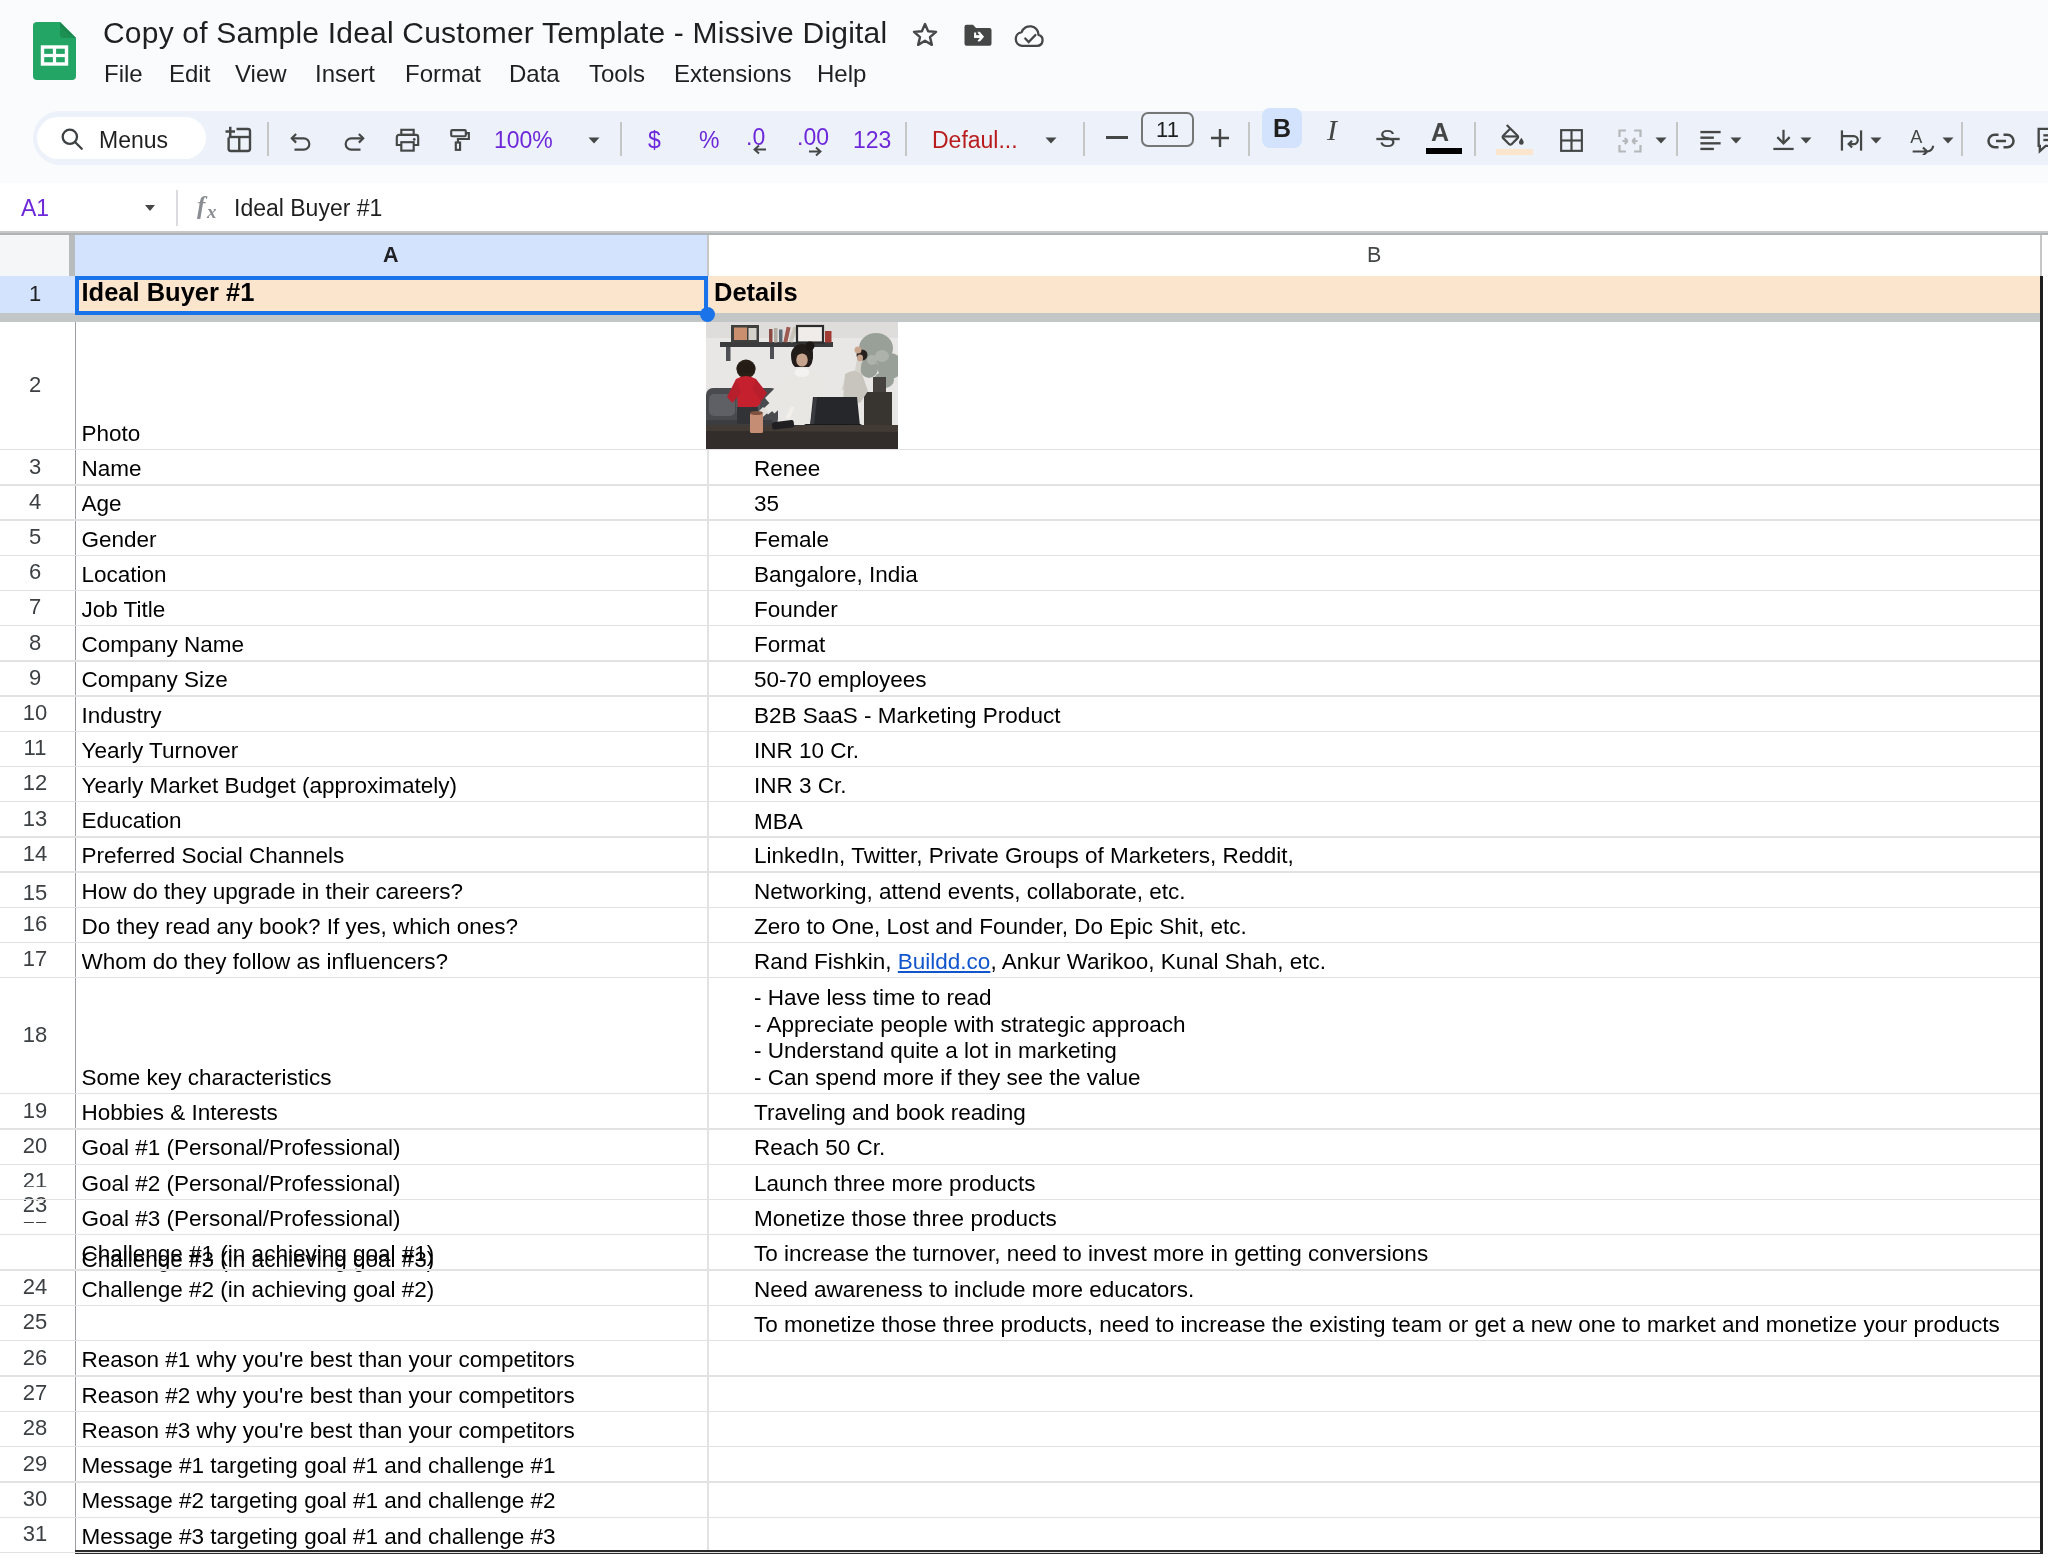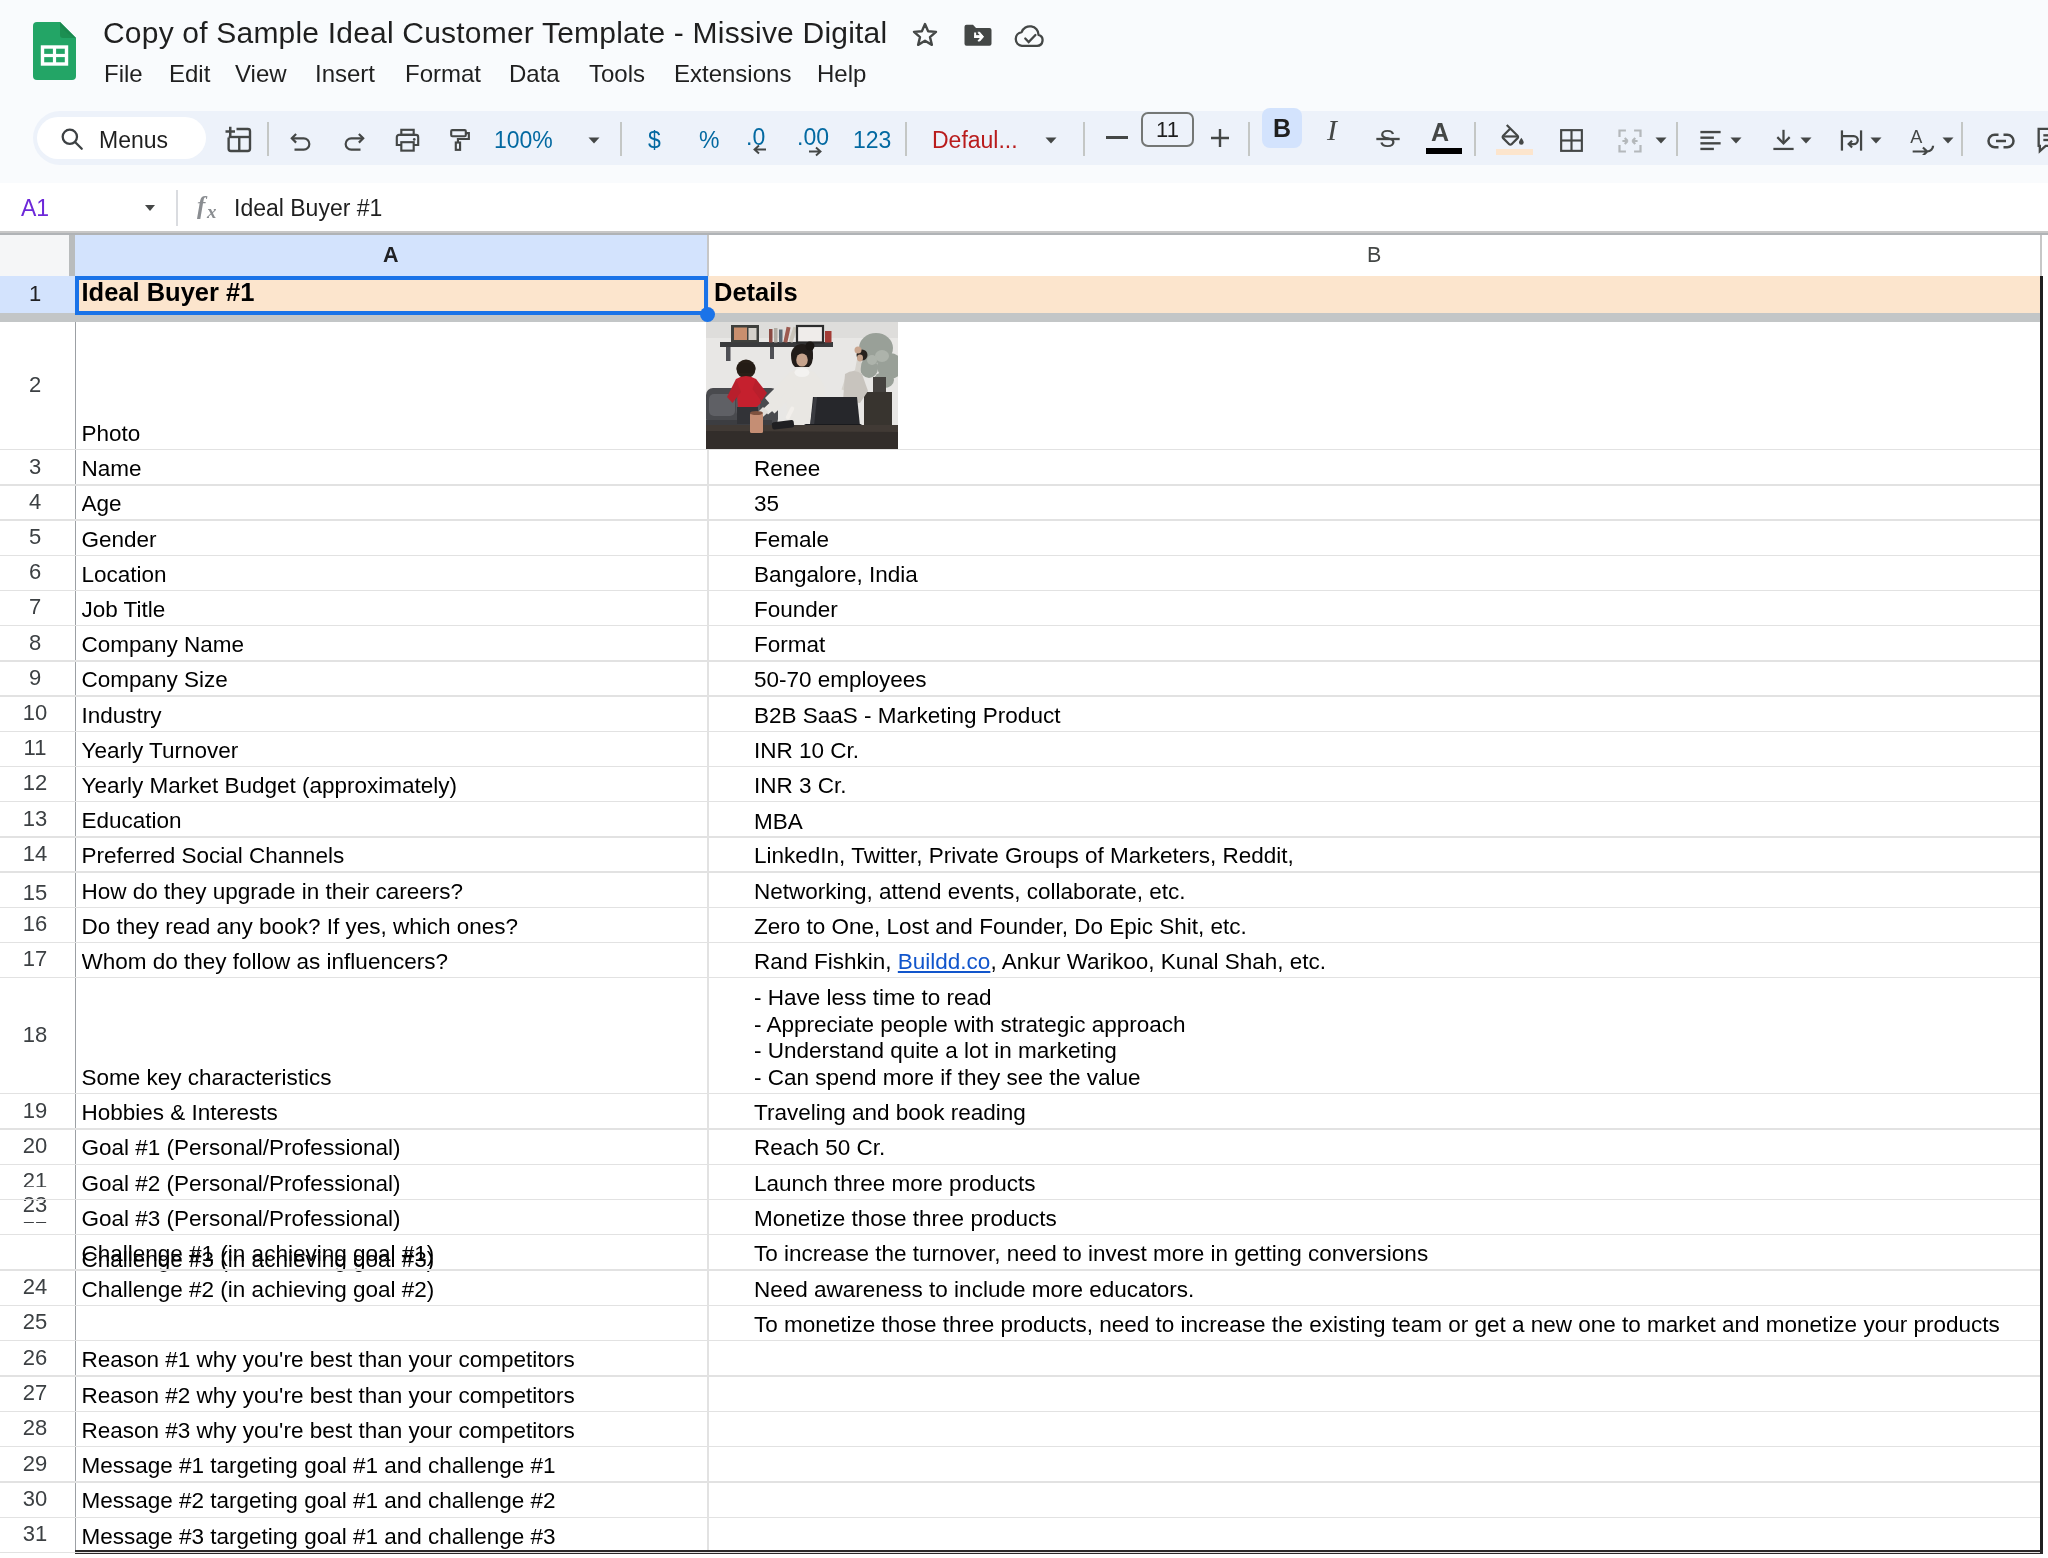--- a/index.html
+++ b/index.html
@@ -1,18 +1,18 @@
 <!DOCTYPE html>
 <html><head><meta charset="utf-8">
 <style>
 * { margin:0; padding:0; box-sizing:border-box; }
 html,body { width:2048px; height:1558px; overflow:hidden; background:#fff; }
 body { font-family:"Liberation Sans", sans-serif; position:relative; }
 .abs { position:absolute; }
-.tbt { position:absolute; font-size:23px; color:#0369a1; }
+.tbt { position:absolute; font-size:23px; color:#6d28d9; }
 .sep { position:absolute; width:2px; height:34px; top:122px; background:#c4c7c5; }
 .menu { position:absolute; top:60px; font-size:24px; color:#1f1f1f; }
 .hl { position:absolute; left:0; width:2039.5px; height:1.4px; background:#e2e2e2; z-index:3; }
 .gut { position:absolute; left:0; width:70px; z-index:1; display:flex; align-items:center; justify-content:center; font-size:22px; color:#3c4043; background:#fff; }
 .cta { position:absolute; left:81.5px; width:622.5px; display:flex; align-items:flex-end; font-size:22.5px; color:#000; padding-bottom:1.5px; line-height:26.5px; white-space:nowrap; overflow:hidden; }
 .ctb { position:absolute; left:714.0px; width:1322.5px; display:flex; align-items:flex-end; font-size:22.5px; color:#000; padding-bottom:1.5px; line-height:26.5px; overflow:hidden;margin-left:40px; }
 .ctb > br { }
 .lnk { color:#1155cc; text-decoration:underline; }
 </style></head>
 <body>

